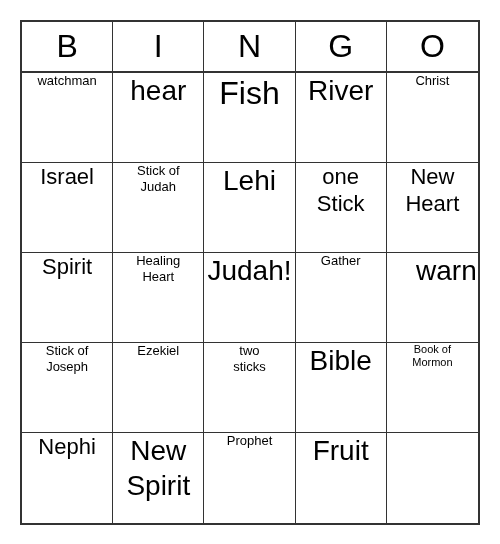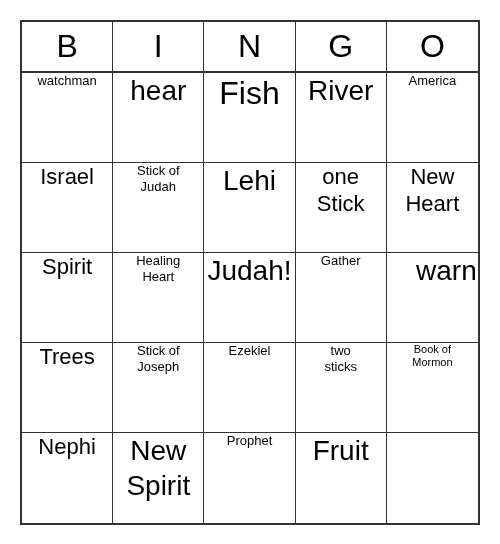--- a/index.html
+++ b/index.html
@@ -84,21 +84,21 @@
       <div class="bingo-cell">
         <span style="font-size: 28px; text-align: center; line-height: 1.25; white-space: pre-line;">hear</span>
       </div>
       <div class="bingo-cell">
         <span style="font-size: 32px; text-align: center; line-height: 1.25; white-space: pre-line;">Fish</span>
       </div>
       <div class="bingo-cell">
         <span style="font-size: 28px; text-align: center; line-height: 1.25; white-space: pre-line;">River</span>
       </div>
       <div class="bingo-cell">
-        <span style="font-size: 13px; text-align: center; line-height: 1.25; white-space: pre-line;">America</span>
+        <span style="font-size: 13px; text-align: center; line-height: 1.25; white-space: pre-line;">Christ</span>
       </div>
       <div class="bingo-cell">
         <span style="font-size: 22px; text-align: center; line-height: 1.25; white-space: pre-line;">Israel</span>
       </div>
       <div class="bingo-cell">
         <span style="font-size: 13px; text-align: center; line-height: 1.25; white-space: pre-line;">Stick of
 Judah</span>
       </div>
       <div class="bingo-cell">
         <span style="font-size: 28px; text-align: center; line-height: 1.25; white-space: pre-line;">Lehi</span>
@@ -121,32 +121,32 @@
       <div class="bingo-cell">
         <span style="font-size: 28px; text-align: center; line-height: 1.25; white-space: pre-line;">Judah!</span>
       </div>
       <div class="bingo-cell">
         <span style="font-size: 13px; text-align: center; line-height: 1.25; white-space: pre-line;">Gather</span>
       </div>
       <div class="bingo-cell">
         <span style="font-size: 28px; text-align: center; line-height: 1.25; white-space: pre-line; margin-left: 28px;">warn</span>
       </div>
       <div class="bingo-cell">
-        <span style="font-size: 22px; text-align: center; line-height: 1.25; white-space: pre-line;">Trees</span>
-      </div>
-      <div class="bingo-cell">
         <span style="font-size: 13px; text-align: center; line-height: 1.25; white-space: pre-line;">Stick of
 Joseph</span>
       </div>
       <div class="bingo-cell">
         <span style="font-size: 13px; text-align: center; line-height: 1.25; white-space: pre-line;">Ezekiel</span>
       </div>
       <div class="bingo-cell">
         <span style="font-size: 13px; text-align: center; line-height: 1.25; white-space: pre-line;">two
 sticks</span>
+      </div>
+      <div class="bingo-cell">
+        <span style="font-size: 28px; text-align: center; line-height: 1.25; white-space: pre-line;">Bible</span>
       </div>
       <div class="bingo-cell">
         <span style="font-size: 11px; text-align: center; line-height: 1.25; white-space: pre-line;">Book of
 Mormon</span>
       </div>
       <div class="bingo-cell">
         <span style="font-size: 22px; text-align: center; line-height: 1.25; white-space: pre-line;">Nephi</span>
       </div>
       <div class="bingo-cell">
         <span style="font-size: 28px; text-align: center; line-height: 1.25; white-space: pre-line;">New

